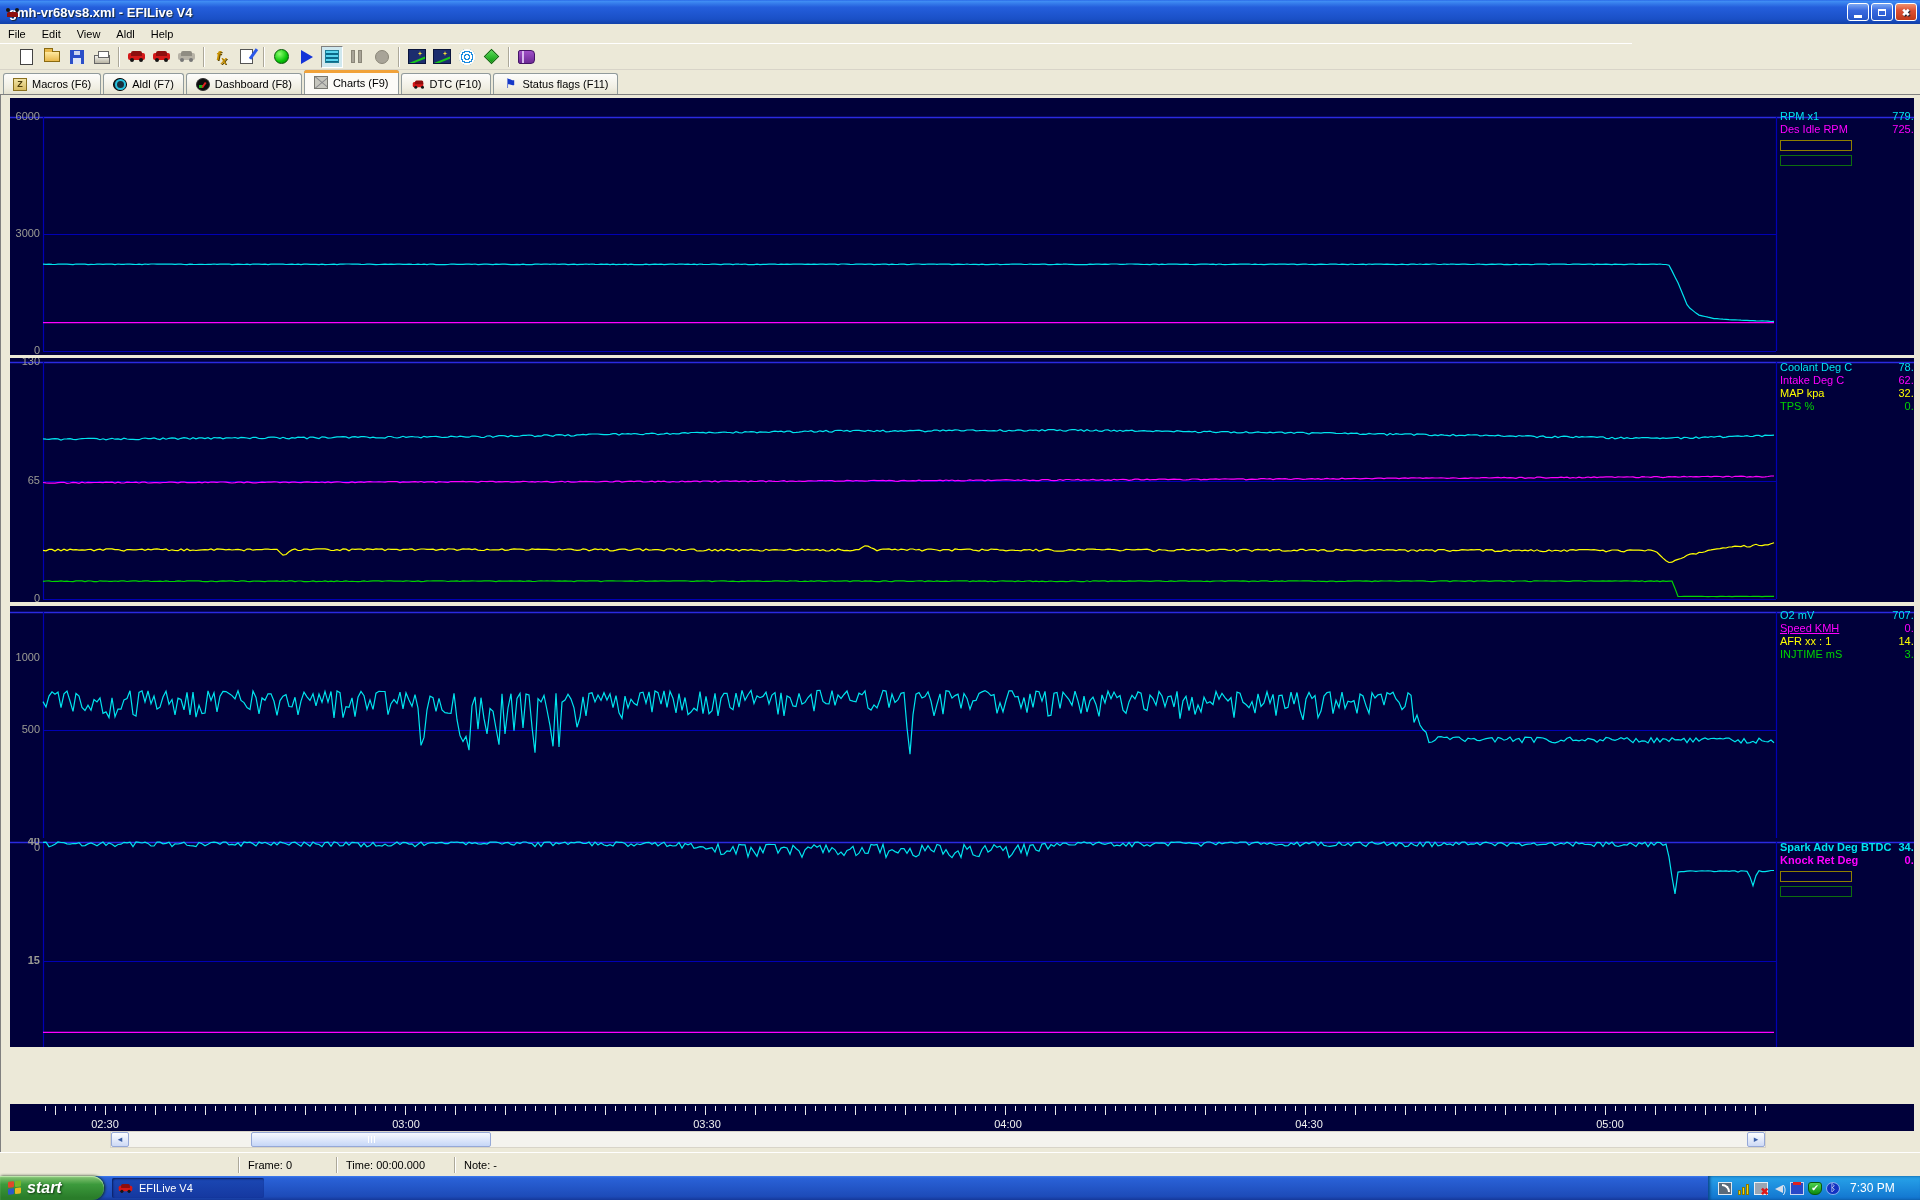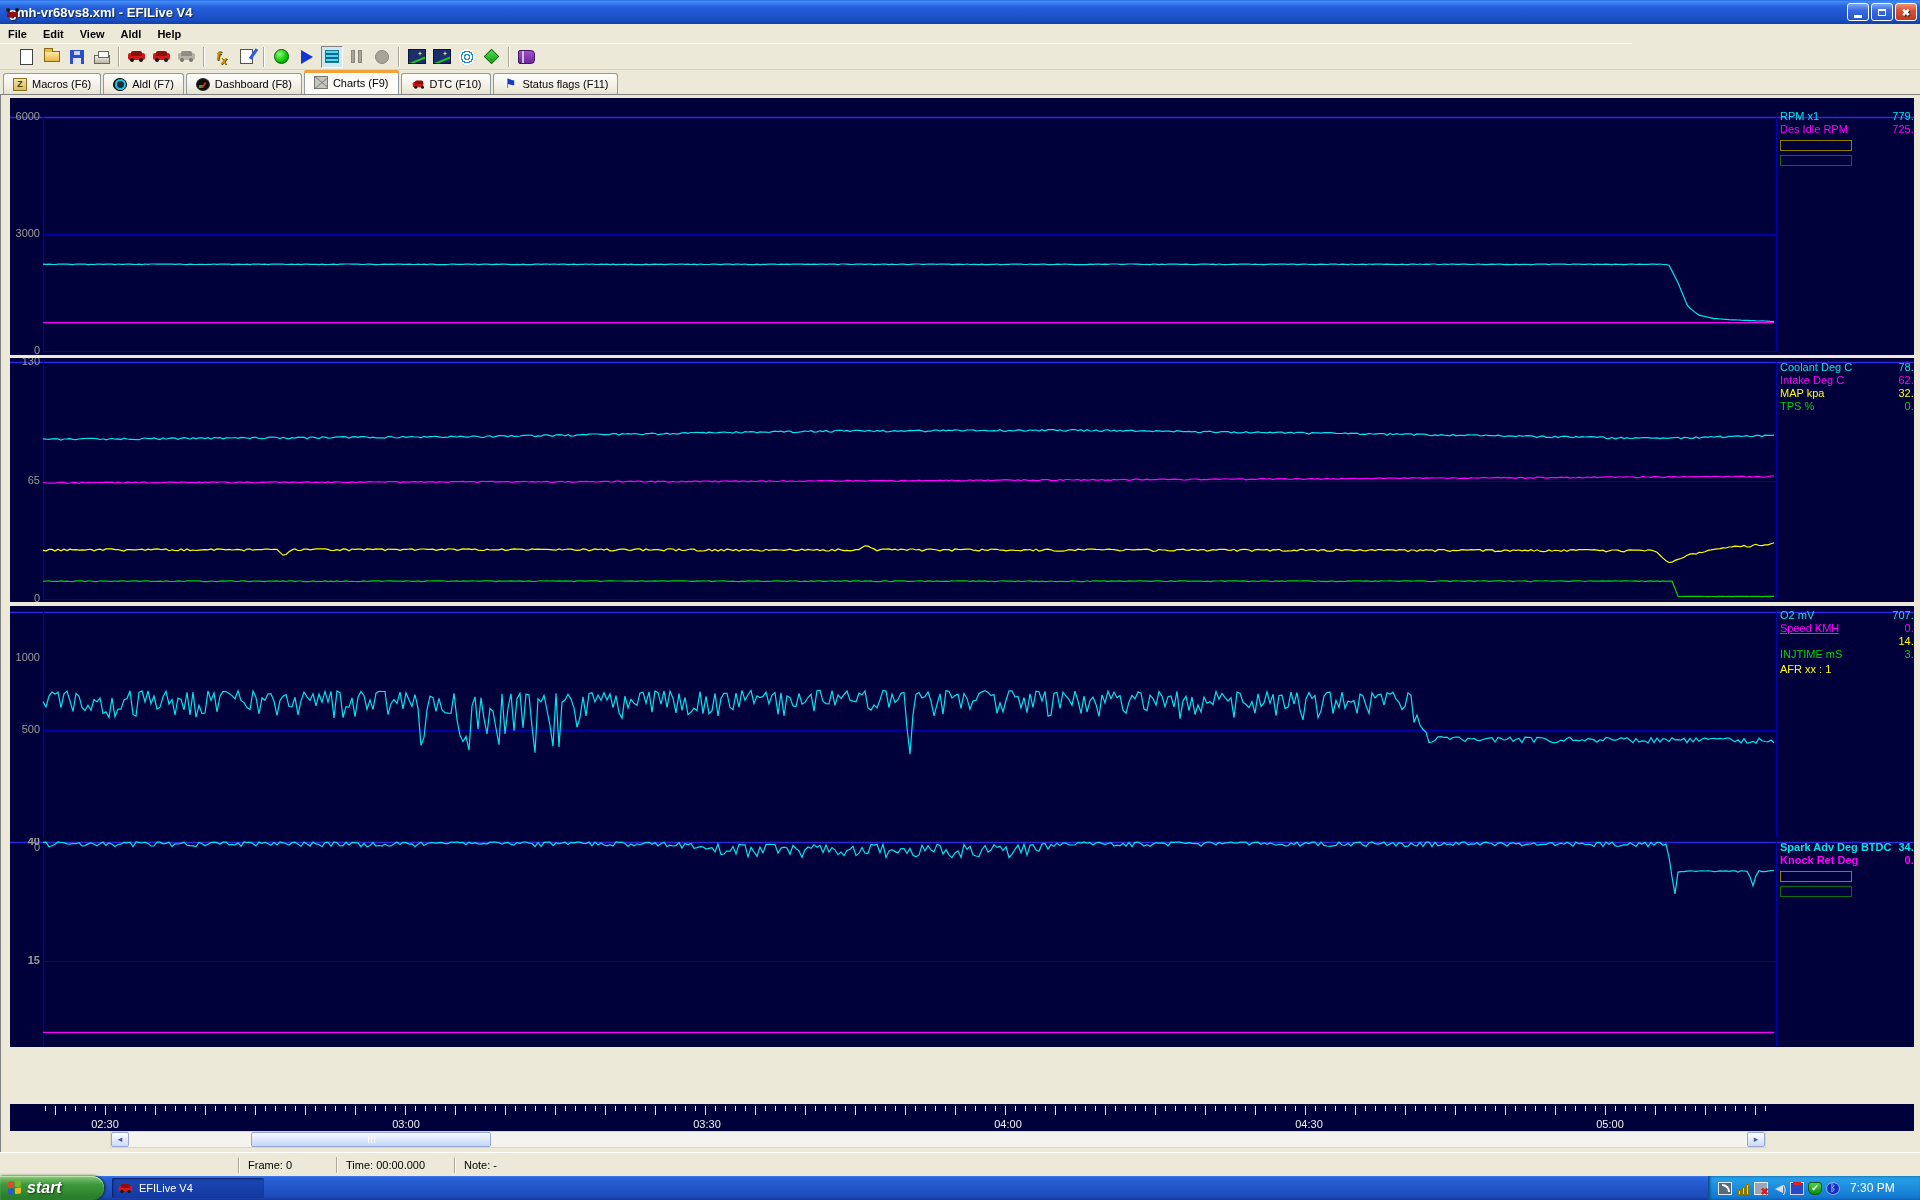--- a/index.html
+++ b/index.html
@@ -12,21 +12,21 @@
     text-shadow:1px 1px 1px #123;}
   #title-icon{margin:0 5px 0 4px;}
   #win-controls{position:absolute;right:3px;top:3px;display:flex;gap:2px;}
   .wbtn{width:22px;height:18px;border-radius:3px;border:1px solid #fff;
     display:flex;align-items:center;justify-content:center;color:#fff;font-size:10px;
     background:linear-gradient(#7da8f2,#3a6ae0 40%,#2455c8);}
   .wbtn.close{background:linear-gradient(#f0926e,#dd5134 40%,#c23a18);}
   .wbtn-min-glyph{width:8px;height:3px;background:#fff;margin-top:9px;}
   .wbtn-restore-glyph{width:8px;height:7px;border:1px solid #fff;border-top-width:2px;}
   #menubar{position:absolute;left:0;top:24px;width:1632px;height:20px;background:#ece9d8;
-    display:flex;align-items:center;font-size:11px;border-bottom:1px solid #ffffff;font-weight:bold;}
+    display:flex;align-items:center;font-size:11px;border-bottom:1px solid #ffffff;}
   .menu-item{padding:2px 8px;}
   
   #toolbar{position:absolute;left:0;top:44px;width:1920px;height:26px;background:#ece9d8;
     display:flex;align-items:center;padding-left:14px;border-bottom:1px solid #d8d4c8;}
   .tb-sep{width:2px;height:20px;border-left:1px solid #aca899;border-right:1px solid #fff;margin:0 4px;}
   .tb-icon{width:23px;height:23px;display:flex;align-items:center;justify-content:center;position:relative;margin:0 1px;}
   .g-page{width:13px;height:16px;background:#fff;border:1px solid #444;}
   .g-folder{width:16px;height:11px;background:linear-gradient(#ffe9a0,#e8b84a);border:1px solid #8a6a10;position:relative;}
   .g-folder::before{content:"";position:absolute;left:-1px;top:-4px;width:7px;height:3px;background:#e8b84a;border:1px solid #8a6a10;border-bottom:none;}
   .g-floppy{width:14px;height:14px;background:#2b4fc8;position:relative;}
@@ -341,21 +341,21 @@
         <div class="legend" style="top: 3px;">
           <div class="lrow">
             <span style="color: rgb(0, 228, 238);">O2 mV</span>
             <span style="color: rgb(0, 228, 238);">707.84</span>
           </div>
           <div class="lrow">
             <span style="color: rgb(255, 0, 255); text-decoration: underline;">Speed KMH</span>
             <span style="color: rgb(255, 0, 255);">0.00</span>
           </div>
           <div class="lrow">
-            <span style="color: rgb(255, 255, 0); margin-top: 28px;">AFR xx : 1</span>
+            <span style="color: rgb(255, 255, 0);">AFR xx : 1</span>
             <span style="color: rgb(255, 255, 0);">14.70</span>
           </div>
           <div class="lrow">
             <span style="color: rgb(0, 212, 0);">INJTIME mS</span>
             <span style="color: rgb(0, 212, 0);">3.17</span>
           </div>
         </div>
       </div>
       <div class="panel" style="top: 744px; height: 209px; font-weight: bold;">
         <svg width="1904" height="246">

